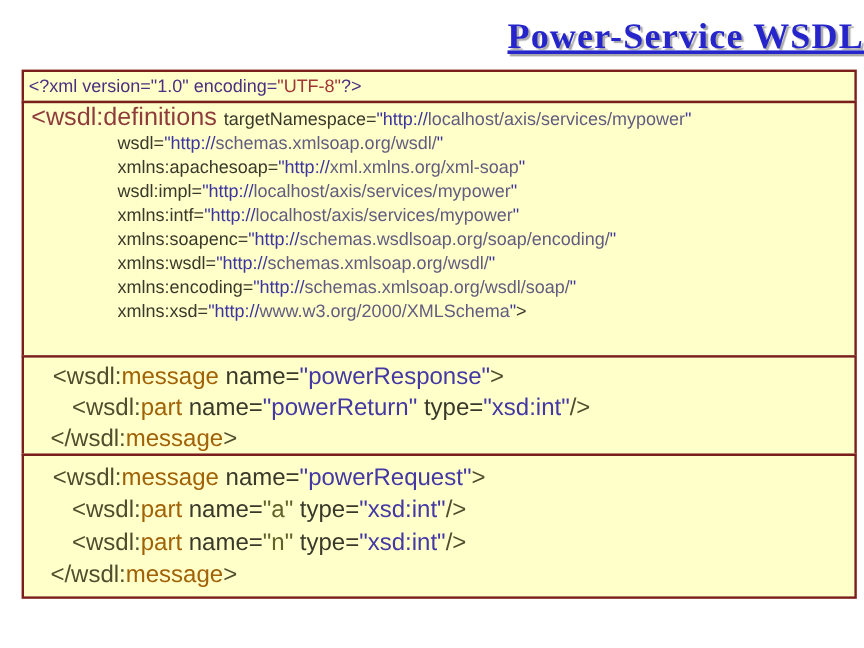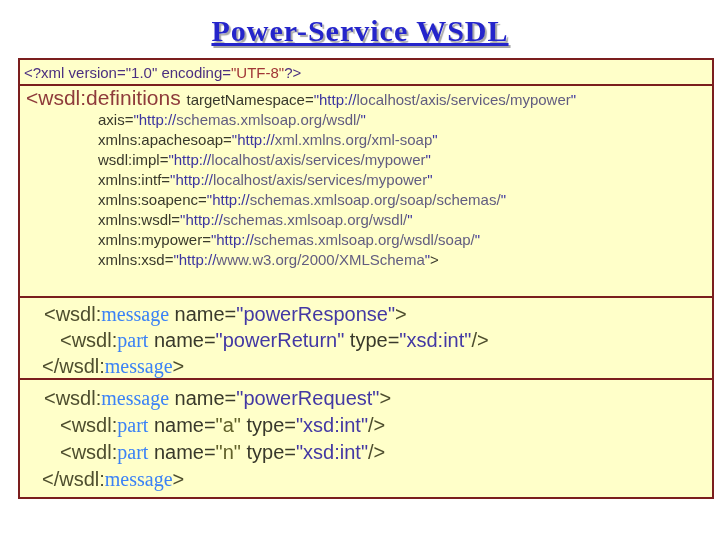--- a/index.html
+++ b/index.html
@@ -1,21 +1,21 @@
 <!DOCTYPE html>
 <html><head>
 <meta charset="utf-8">
 <style>
   html,body{margin:0;padding:0;}
   body{
     width:720px;height:540px;background:#ffffff;overflow:hidden;
     font-family:"Liberation Sans",sans-serif;
   }
   .title{
-    text-align:center;
+    text-align:right;
     margin:14px 0 10px 0;
     font-family:"Liberation Serif",serif;
     font-weight:bold;
     font-size:30px;
     letter-spacing:1px;
     color:#2525cb;
     text-decoration:underline;
     text-shadow:2px 2px 1px #a8a8a8;
   }
   .codebox{
@@ -39,44 +39,44 @@
   #box-defs .line{line-height:20px;}
   .line.opener{line-height:30px;}
   .msg .line{font-size:20px;line-height:26px;}
   #box-req .line{line-height:27px;}
   
   .c-decl{color:#4b2f80;}
   .c-red{color:#a13636;}
   .c-attr{color:#39392b;}
   .c-q{color:#3c35a0;}
   .c-url{color:#625d80;}
-  .c-tag{color:#3b82f6;font-family:Liberation Serif, serif;}
+  .c-tag{color:#a16207;}
   .c-tag-xl{color:#8e3b3b;font-size:21px;}
   .c-pfx{color:#4e4e2e;text-align:center;}
   .c-val{color:#4338a4;}
   .c-valo{color:#61612a;}
 </style>
 </head>
 <body>
 
 <div class="title">Power-Service WSDL</div>
 
 <div id="box-decl" class="codebox">
     <div class="line" style="padding-left: 4px;"><span class="c-decl">&lt;?xml version="1.0" encoding=</span><span class="c-red">"UTF-8"</span><span class="c-decl">?&gt;</span></div>
   </div>
 
 <div id="box-defs" class="codebox">
     <div class="line opener" style="padding-left: 6px;"><span class="c-tag-xl">&lt;wsdl:definitions </span><span class="c-attr">targetNamespace=</span><span class="c-q">"http://</span><span class="c-url">localhost/axis/services/mypower</span><span class="c-q">"</span></div>
-    <div class="line" style="padding-left: 78px;"><span class="c-attr">axis=</span><span class="c-q">"http://</span><span class="c-url">schemas.xmlsoap.org/wsdl/</span><span class="c-q">"</span></div>
+    <div class="line" style="padding-left: 78px;"><span class="c-attr">wsdl=</span><span class="c-q">"http://</span><span class="c-url">schemas.xmlsoap.org/wsdl/</span><span class="c-q">"</span></div>
     <div class="line" style="padding-left: 78px;"><span class="c-attr">xmlns:apachesoap=</span><span class="c-q">"http://</span><span class="c-url">xml.xmlns.org/xml-soap</span><span class="c-q">"</span></div>
     <div class="line" style="padding-left: 78px;"><span class="c-attr">wsdl:impl=</span><span class="c-q">"http://</span><span class="c-url">localhost/axis/services/mypower</span><span class="c-q">"</span></div>
     <div class="line" style="padding-left: 78px;"><span class="c-attr">xmlns:intf=</span><span class="c-q">"http://</span><span class="c-url">localhost/axis/services/mypower</span><span class="c-q">"</span></div>
-    <div class="line" style="padding-left: 78px;"><span class="c-attr">xmlns:soapenc=</span><span class="c-q">"http://</span><span class="c-url">schemas.xmlsoap.org/soap/schemas/</span><span class="c-q">"</span></div>
+    <div class="line" style="padding-left: 78px;"><span class="c-attr">xmlns:soapenc=</span><span class="c-q">"http://</span><span class="c-url">schemas.wsdlsoap.org/soap/encoding/</span><span class="c-q">"</span></div>
     <div class="line" style="padding-left: 78px;"><span class="c-attr">xmlns:wsdl=</span><span class="c-q">"http://</span><span class="c-url">schemas.xmlsoap.org/wsdl/</span><span class="c-q">"</span></div>
-    <div class="line" style="padding-left: 78px;"><span class="c-attr">xmlns:mypower=</span><span class="c-q">"http://</span><span class="c-url">schemas.xmlsoap.org/wsdl/soap/</span><span class="c-q">"</span></div>
+    <div class="line" style="padding-left: 78px;"><span class="c-attr">xmlns:encoding=</span><span class="c-q">"http://</span><span class="c-url">schemas.xmlsoap.org/wsdl/soap/</span><span class="c-q">"</span></div>
     <div class="line" style="padding-left: 78px;"><span class="c-attr">xmlns:xsd=</span><span class="c-q">"http://</span><span class="c-url">www.w3.org/2000/XMLSchema</span><span class="c-q">"</span><span class="c-attr">&gt;</span></div>
   </div>
 
 <div id="box-resp" class="codebox msg">
     <div class="line" style="padding-left: 24px;"><span class="c-pfx">&lt;wsdl:</span><span class="c-tag">message</span><span class="c-attr"> name=</span><span class="c-val">"powerResponse"</span><span class="c-pfx">&gt;</span></div>
     <div class="line" style="padding-left: 40px;"><span class="c-pfx">&lt;wsdl:</span><span class="c-tag">part</span><span class="c-attr"> name=</span><span class="c-val">"powerReturn"</span><span class="c-attr"> type=</span><span class="c-val">"xsd:int"</span><span class="c-pfx">/&gt;</span></div>
     <div class="line" style="padding-left: 22px;"><span class="c-pfx">&lt;/wsdl:</span><span class="c-tag">message</span><span class="c-pfx">&gt;</span></div>
   </div>
 
 <div id="box-req" class="codebox msg">

